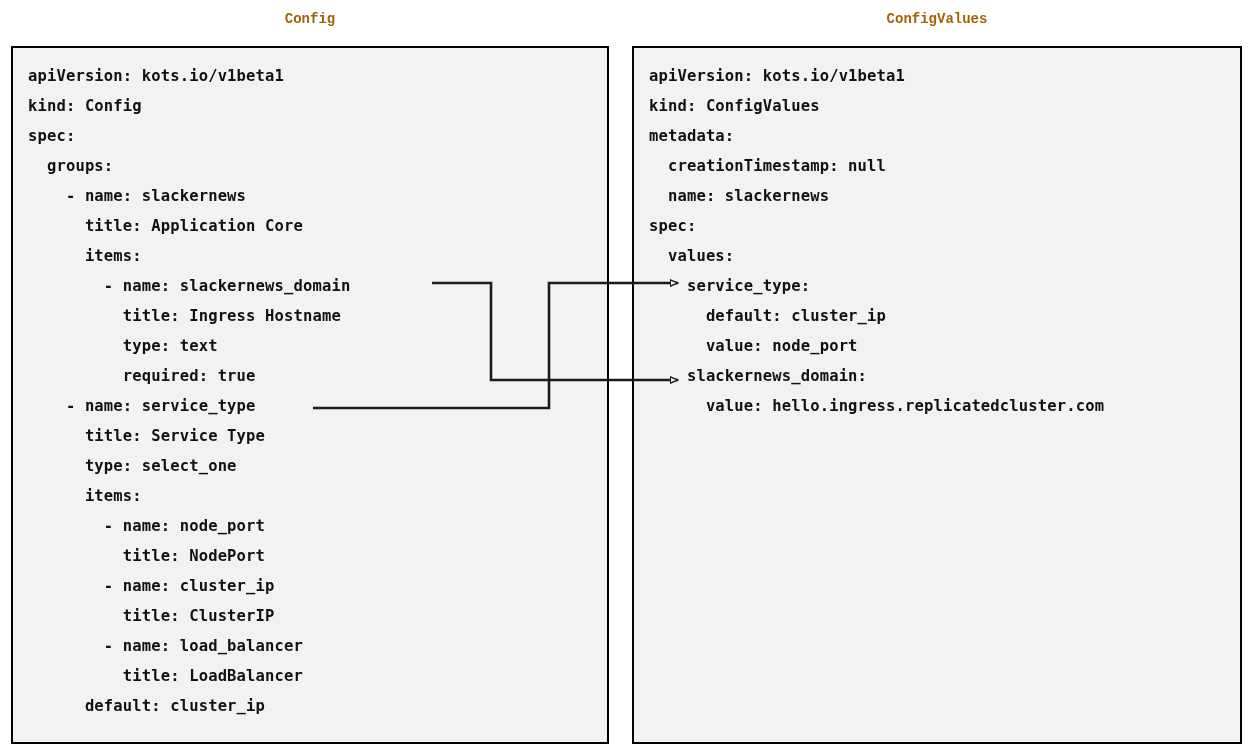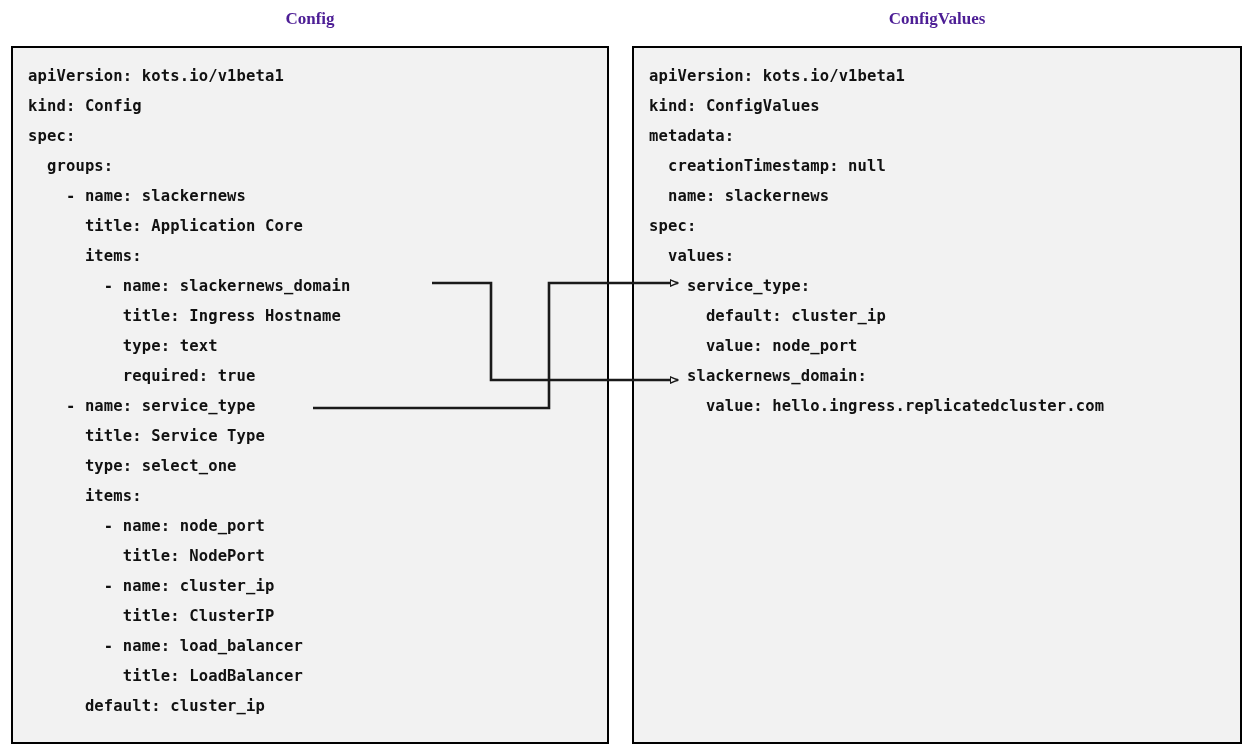--- a/index.html
+++ b/index.html
@@ -19,24 +19,24 @@
   .stage {
     position: absolute;
     left: 0; top: 0;
     width: 1258px;
     height: 756px;
   }
 
   
   .panel-title {
     position: absolute;
-    font-family: Liberation Serif, serif;
-    font-size: 17px;
+    font-family: Liberation Mono, monospace;
+    font-size: 14px;
     font-weight: bold;
-    color: #4c1d95;
+    color: #a16207;
     letter-spacing: 0px;
     white-space: nowrap;
     text-align: center;
     top: 8px;
     line-height: 22px;
   }
   #title-config  { left: 11px;  width: 598px; }
   #title-values  { left: 632px; width: 610px; }
 
   

